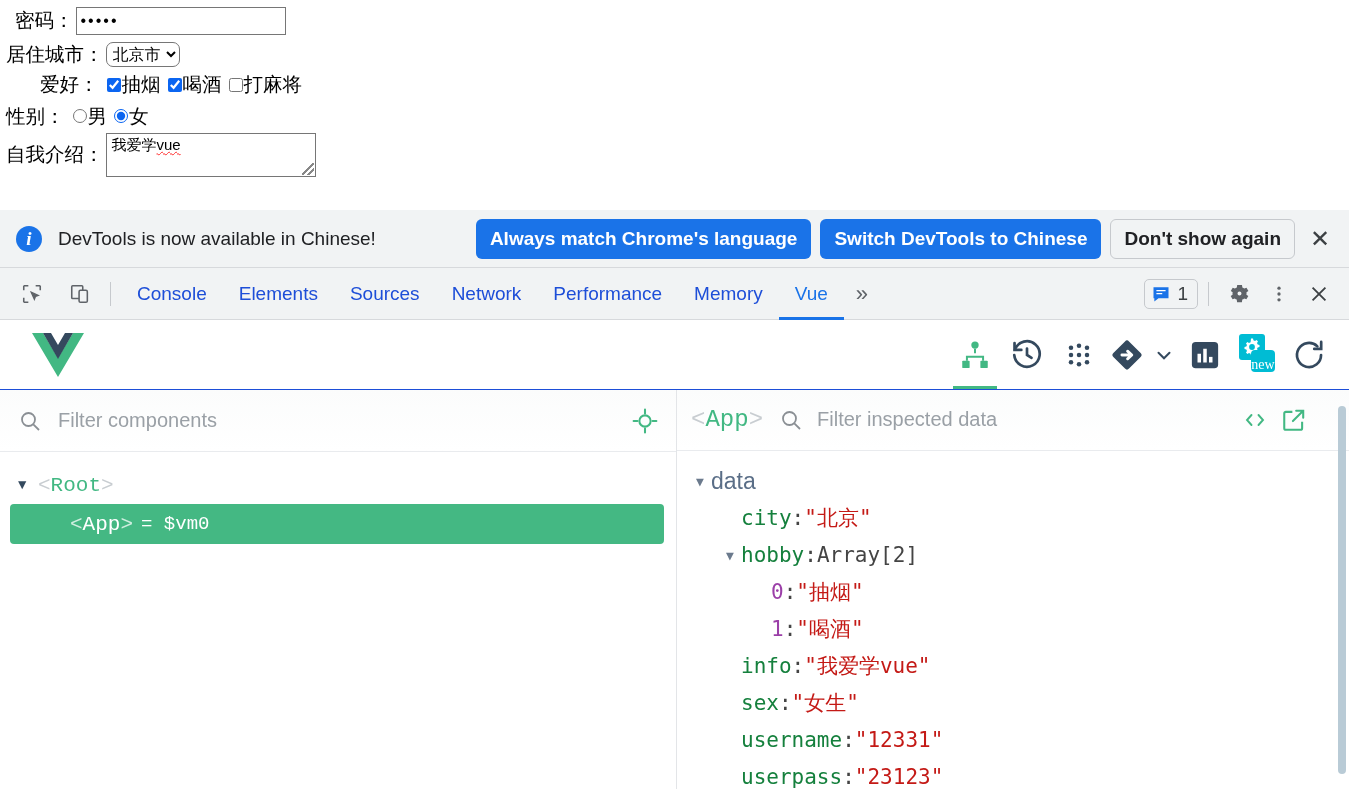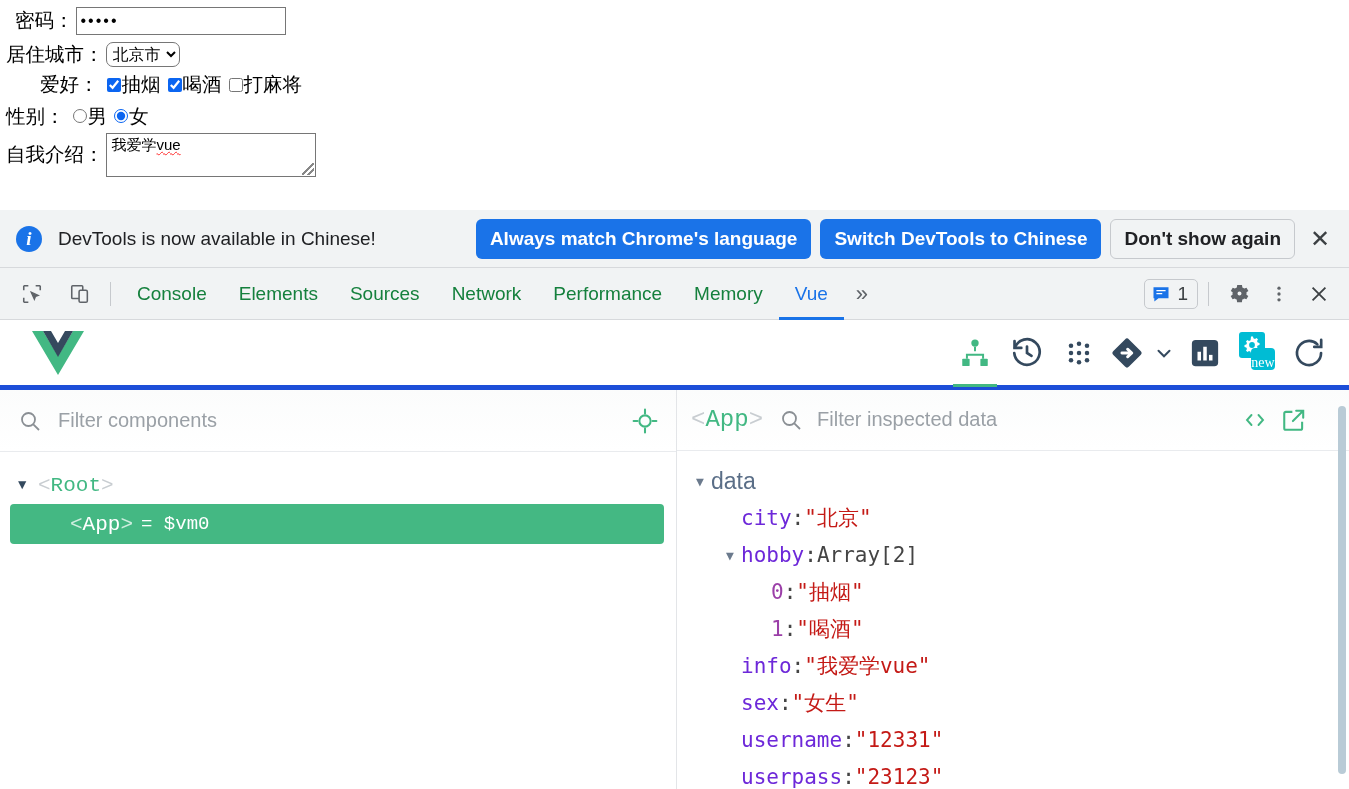--- a/index.html
+++ b/index.html
@@ -113,39 +113,39 @@
     border-bottom: 1px solid #d7d9dc;
     display: flex; align-items: center;
   }
   .dt-icon-btn {
     width: 40px; height: 40px;
     display: flex; align-items: center; justify-content: center;
     color: #5f6368; flex: none;
   }
   .vsep { width: 1px; height: 24px; background: #c6c9cd; margin: 0 10px; flex: none; }
   .dt-tab {
-    font-size: 19px; color: #15803d;
+    font-size: 19px; color: #1d4ed8;
     padding: 0 16px; height: 52px;
     display: flex; align-items: center;
     white-space: nowrap;
   }
   .dt-tab.active { color: #1a73e8; box-shadow: inset 0 -3px 0 #1a73e8; }
   .dt-more { font-size: 22px; color: #5f6368; padding: 0 12px; display:flex; align-items:center; height:52px;}
   .msg-chip {
     display: flex; align-items: center; gap: 6px;
     border: 1px solid #c6c9cd; border-radius: 5px;
     padding: 3px 9px 3px 6px; margin-left: 8px; background: #f1f3f4;
   }
   .msg-chip .cnt { font-size: 19px; color: #3c4043; }
 
   
   #vue-toolbar {
     position: absolute; left: 0; top: 320px; width: 1349px; height: 70px;
     background: #fff;
-    border-bottom: 5px solid #1d4ed8;
+    border-bottom: 1px solid #1d4ed8;
     display: flex; align-items: center;
   }
   #vue-logo { margin-left: 30px; width: 56px; height: 48px; flex:none; }
   .vt-spacer { flex: 1; }
   .vt-btn {
     position: relative;
     width: 52px; height: 68px;
     display: flex; align-items: center; justify-content: center;
     flex: none;
   }
@@ -192,21 +192,21 @@
   }
   .tree-row.selected .comp-name { color: #fff; }
   .tree-row.selected .comp-name .ang { color: #cfeee0; }
   .vm-eq { color: #ffffff; margin-left: 8px; font-size: 19px; }
 
   
   .inspect { padding: 12px 0 0 0; font-family: "DejaVu Sans Mono", "Liberation Mono", monospace; overflow: hidden; }
   .ins-row { display: flex; align-items: center; height: 37px; font-size: 21px; white-space: nowrap; }
   .ins-row .tri { color: #6b7a8d; font-size: 13px; width: 22px; flex:none; text-align:center; }
   .k-group { color: #5a6e87; font-family: "Liberation Sans", sans-serif; font-size: 23px; }
-  .k { color: #6d28d9; }
+  .k { color: #15803d; }
   .v-str { color: #c41a16; }
   .v-arr { color: #444; }
   .idx { color: #9b3fa8; }
   .colon { color: #444; }
 
   
   #v-scroll {
     position: absolute; right: 3px; top: 16px; width: 8px; height: 368px;
     background: #b9cbd6; border-radius: 4px;
   }

